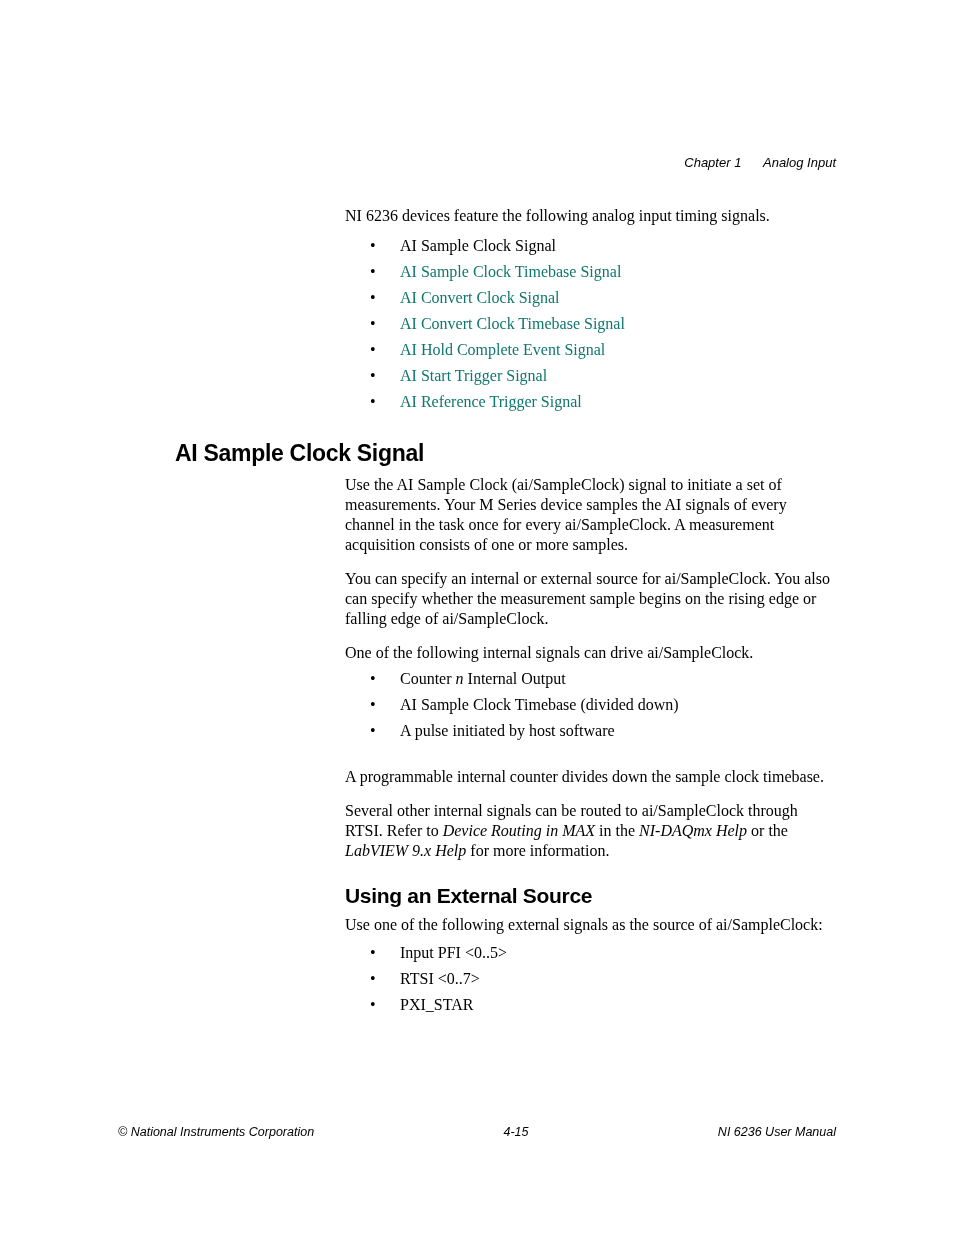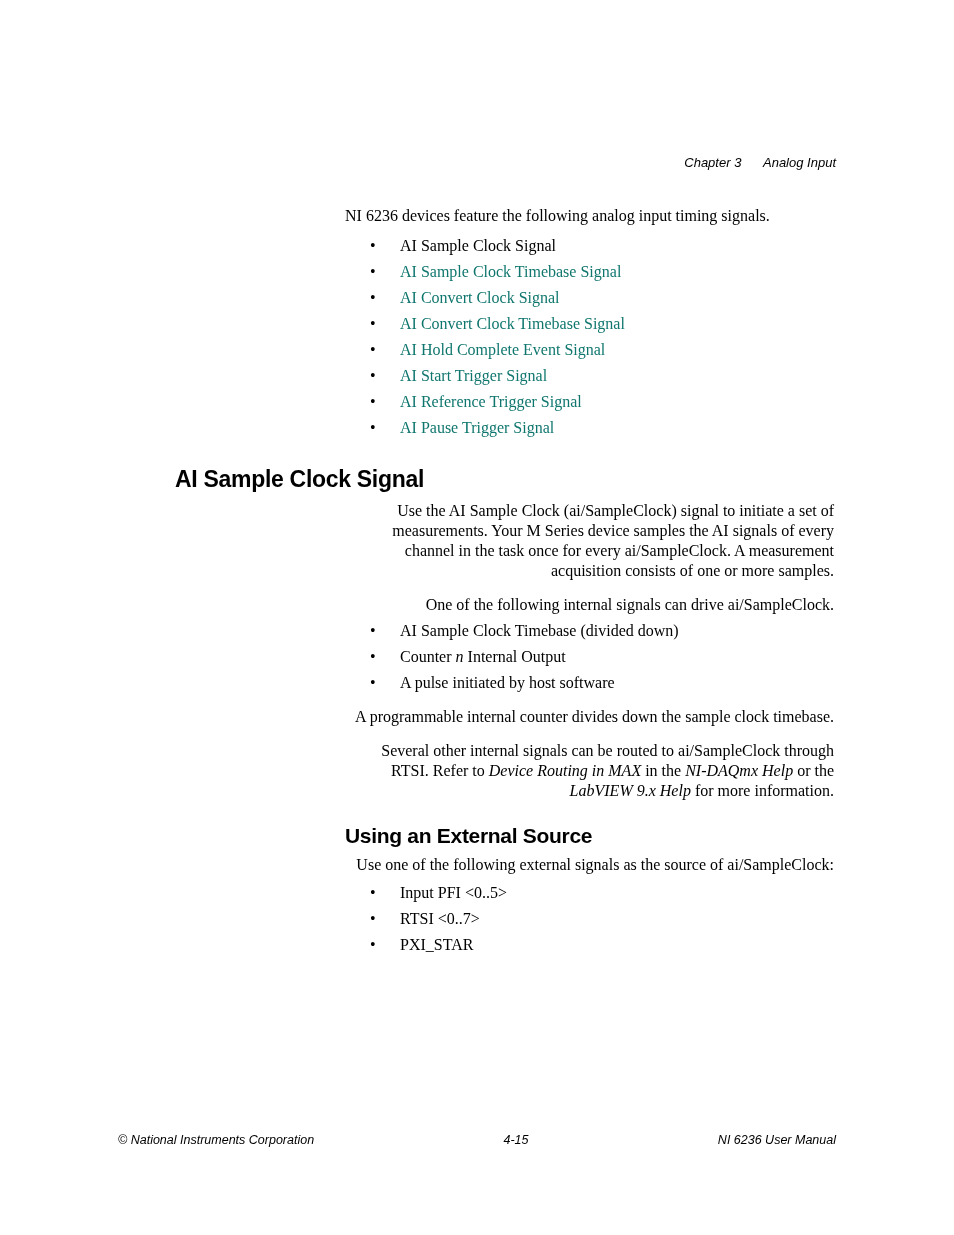--- a/index.html
+++ b/index.html
@@ -60,70 +60,70 @@
     margin: 28px 0 8px 55px;
     letter-spacing: -0.3px;
   }
   h3.sub-h {
     font-family: Arial, Helvetica, sans-serif;
     font-weight: bold;
     font-size: 21px;
     margin: 22px 0 6px 0;
     letter-spacing: -0.3px;
   }
-  .content-p { margin: 0 0 14px 0; text-align: right; }
+  .content-p { margin: 0 0 14px 0; }
   .italic { font-style: italic; }
   .footer {
     position: absolute;
-    bottom: 88px;
+    bottom: 96px;
     left: 118px;
     right: 118px;
     font-family: Arial, Helvetica, sans-serif;
     font-style: italic;
     font-size: 12.5px;
     display: flex;
     justify-content: space-between;
   }
   .footer .center { font-style: italic; }
 </style>
 </head>
 <body>
 
 <div class="page">
 
   <div class="header-right">
-    <span>Chapter 3</span>
+    <span>Chapter 1</span>
     <span>Analog Input</span>
   </div>
 
   <div class="body-block">
     <p class="intro-p">NI 6236 devices feature the following analog input timing signals.</p>
     <ul class="signal-list">
       <li><span>AI Sample Clock Signal</span></li>
       <li><a href="#" class="link">AI Sample Clock Timebase Signal</a></li>
       <li><a href="#" class="link">AI Convert Clock Signal</a></li>
       <li><a href="#" class="link">AI Convert Clock Timebase Signal</a></li>
       <li><a href="#" class="link">AI Hold Complete Event Signal</a></li>
       <li><a href="#" class="link">AI Start Trigger Signal</a></li>
       <li><a href="#" class="link">AI Reference Trigger Signal</a></li>
-      <li><a href="#" class="link">AI Pause Trigger Signal</a></li>
     </ul>
   </div>
 
   <h2 class="section-h">AI Sample Clock Signal</h2>
   <div class="body-block" style="margin-top:0">
     <p class="content-p">Use the AI Sample Clock (ai/SampleClock) signal to initiate a set of measurements. Your M Series device samples the AI signals of every channel in the task once for every ai/SampleClock. A measurement acquisition consists of one or more samples.</p>
+    <p class="content-p">You can specify an internal or external source for ai/SampleClock. You also can specify whether the measurement sample begins on the rising edge or falling edge of ai/SampleClock.</p>
 
     <p class="content-p" style="margin-bottom:0">One of the following internal signals can drive ai/SampleClock.</p>
     <ul class="plain-list">
+      <li><span>Counter </span><span class="italic">n</span><span> Internal Output</span></li>
       <li>AI Sample Clock Timebase (divided down)</li>
-      <li><span>Counter </span><span class="italic">n</span><span> Internal Output</span></li>
       <li>A pulse initiated by host software</li>
     </ul>
-    <p class="content-p" style="margin-top:14px">A programmable internal counter divides down the sample clock timebase.</p>
+    <p class="content-p" style="margin-top:26px">A programmable internal counter divides down the sample clock timebase.</p>
     <p class="content-p"><span>Several other internal signals can be routed to ai/SampleClock through RTSI. Refer to </span><span class="italic">Device Routing in MAX</span><span> in the </span><span class="italic">NI-DAQmx Help</span><span> or the </span><span class="italic">LabVIEW 9.x Help</span><span> for more information.</span></p>
 
     <h3 class="sub-h">Using an External Source</h3>
     <p class="content-p" style="margin-bottom:8px">Use one of the following external signals as the source of ai/SampleClock:</p>
     <ul class="plain-list">
       <li>Input PFI &lt;0..5&gt;</li>
       <li>RTSI &lt;0..7&gt;</li>
       <li>PXI_STAR</li>
     </ul>
   </div>

